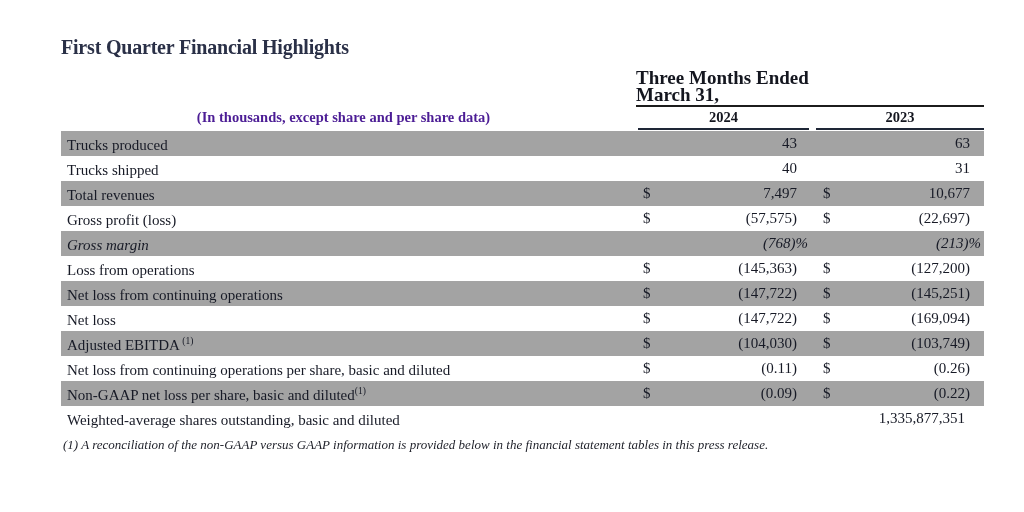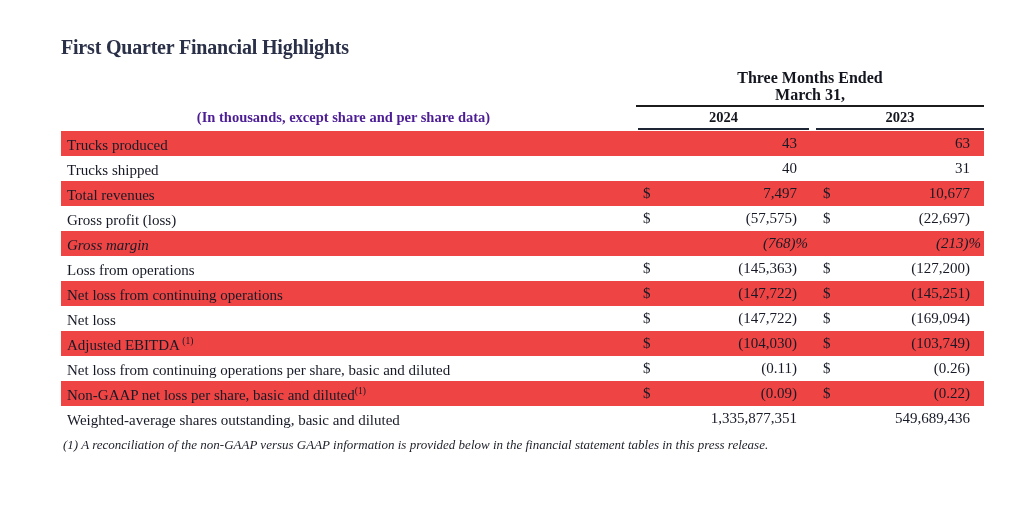--- a/index.html
+++ b/index.html
@@ -16,40 +16,40 @@
     position:absolute;left:45px;top:36px;
     font-size:20px;font-weight:700;letter-spacing:-0.2px;
     color:#2a3047;
   }
   .fin-table{
     position:absolute;left:45px;top:68px;width:923px;
   }
   .thead{position:relative;height:63px;font-weight:700;font-size:14.5px;color:#14161f;}
   .period-header{
     position:absolute;left:575px;top:1px;width:348px;
-    text-align:center;line-height:17px;font-size:16px;
+    line-height:17px;font-size:19px;
   }
   .period-rule{
     position:absolute;left:575px;top:37px;width:348px;height:2px;background:#1c1c1c;
   }
   .caption-left{
     position:absolute;left:10px;top:41px;width:545px;
     text-align:center;font-size:14.5px;color:#4c1d95;
   }
   .year-head-2024{position:absolute;left:575px;top:41px;width:175px;text-align:center;font-size:14.5px;}
   .year-head-2023{position:absolute;left:755px;top:41px;width:168px;text-align:center;font-size:14.5px;}
   .year-rule-2024{position:absolute;left:577px;top:60px;width:171px;height:2px;background:#1e2636;}
   .year-rule-2023{position:absolute;left:755px;top:60px;width:168px;height:2px;background:#1e2636;}
 
   .tbody{position:relative;}
   .row{
     display:flex;align-items:center;height:25px;
     font-size:15px;line-height:25px;background:#ffffff;
   }
-  .row.shaded{background:#ef4444;}
+  .row.shaded{background:#a3a3a3;}
   .row.italic .cell-label,
   .row.italic .value,
   .row.italic .dollar{font-style:italic;}
   .cell-label{flex:1;padding-left:6px;white-space:nowrap;overflow:hidden;}
   .cell-label sup{font-size:9.5px;vertical-align:6px;white-space:pre;}
   .cell-money{
     width:175px;box-sizing:border-box;
     display:flex;justify-content:space-between;
     padding:0 14px 0 7px;
   }
@@ -220,23 +220,19 @@
       <span class="value">(0.22)</span>
     </div>
   </div>
         <div class="row">
     <div class="cell-label"><span>Weighted-average shares outstanding, basic and diluted</span><sup></sup></div>
     <div class="cell-money c2024">
       <span class="dollar"></span>
       <span class="value">1,335,877,351</span>
     </div>
     <div class="col-gap"></div>
-    <div class="cell-money c2023">
-      <span class="dollar"></span>
-      <span class="value">549,689,436</span>
-    </div>
   </div>
       </div>
 
     <div class="footnote">(1) A reconciliation of the non-GAAP versus GAAP information is provided below in the financial statement tables in this press release.</div>
   </div>
 
 </div>
 
 </body></html>

